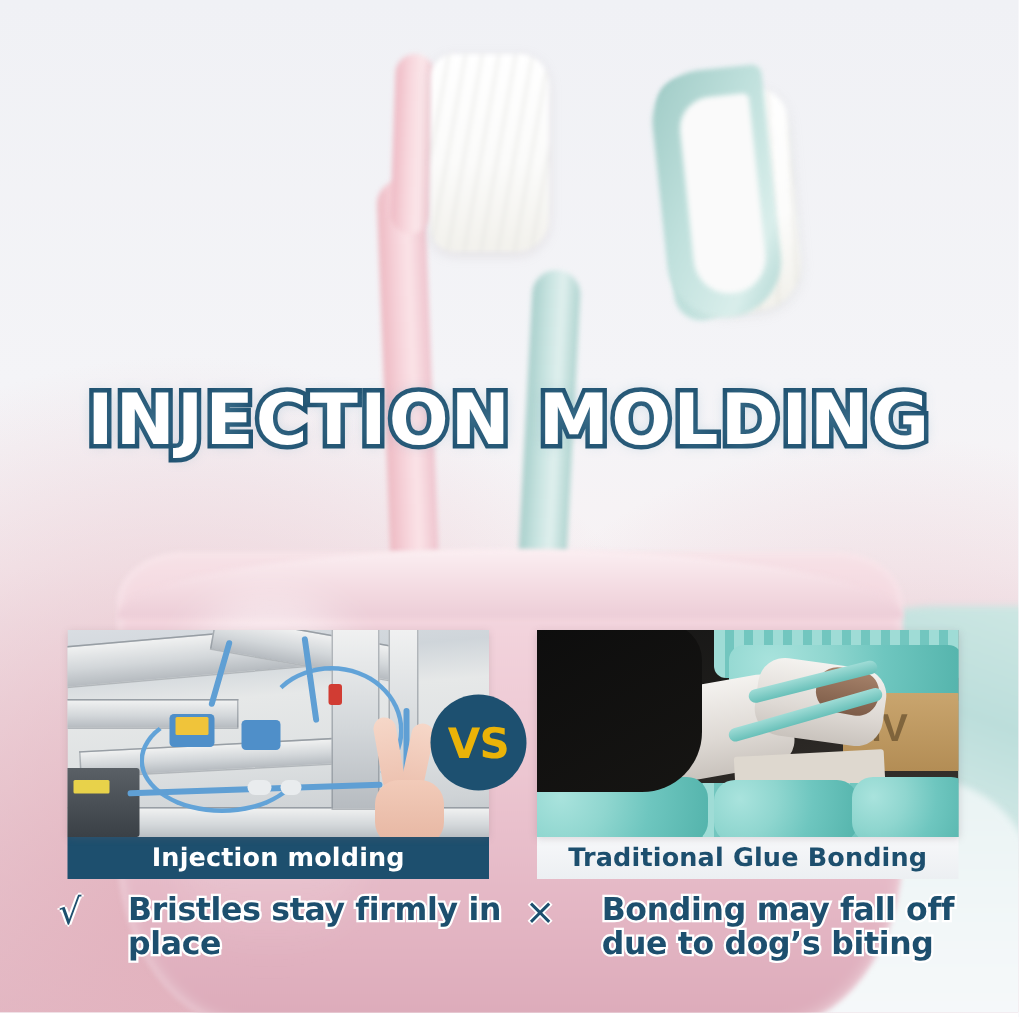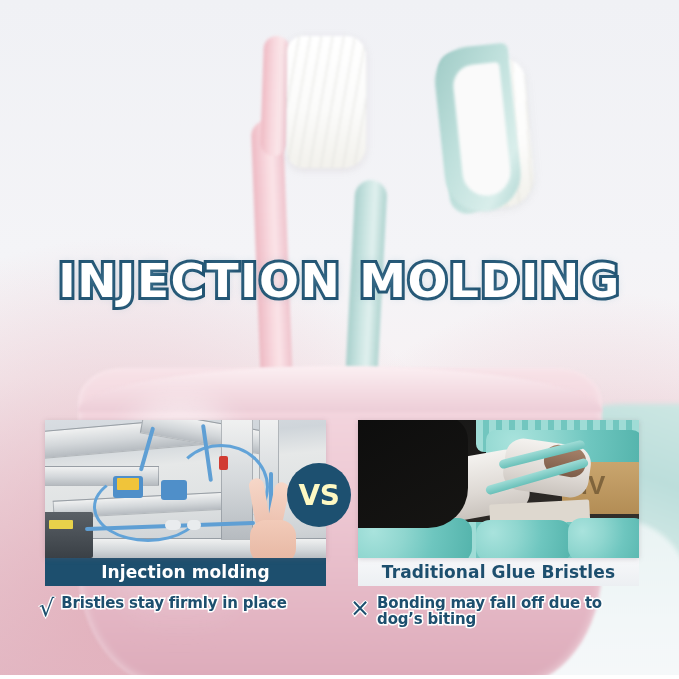--- a/index.html
+++ b/index.html
@@ -340,47 +340,48 @@
     line-height: 1.05;
     color: #1d4f6e;
     text-shadow:
       -1.5px 0 0 #fff, 1.5px 0 0 #fff, 0 -1.5px 0 #fff, 0 1.5px 0 #fff;
     flex: 0 0 auto;
     padding-top: 1px;
   }
   .caption-text {
     font-family: "DejaVu Sans", sans-serif;
     font-weight: bold;
-    font-size: 15px;
+    font-size: 21px;
     line-height: 1.08;
     color: #1d4f6e;
     -webkit-text-stroke: 3px #ffffff;
     paint-order: stroke fill;
     letter-spacing: -0.2px;
+    margin-left: 24px;
   }
 
   
   .vs-badge {
     position: absolute;
     left: 287px;
     top: 463px;
     width: 64px;
     height: 64px;
     border-radius: 50%;
     background: #1d5070;
     display: flex;
     align-items: center;
     justify-content: center;
     z-index: 8;
   }
   .vs-text {
     font-family: "DejaVu Sans", sans-serif;
     font-weight: bold;
     font-size: 28px;
-    color: #fef9c3;
+    color: #eab308;
     letter-spacing: -0.5px;
   }
 </style>
 </head>
 <body>
 
 <div id="stage">
 
   <div class="bg-base"></div>
 
@@ -471,21 +472,21 @@
         <div style="position:absolute; left:132px; top:82px; width:100px; height:34px; background:#ded8cf; border-radius:2px; transform:rotate(-3deg);"></div>
 
         <div class="teal-bristles" style="left:-6px; top:102px; width:296px; height:40px;"></div>
         <div class="teal-cluster" style="left:-6px; top:98px; width:120px; height:44px; border-radius:14px;"></div>
         <div class="teal-cluster" style="left:118px; top:100px; width:96px; height:42px; border-radius:14px;"></div>
         <div class="teal-cluster" style="left:210px; top:98px; width:80px; height:44px; border-radius:14px;"></div>
 
         <div style="position:absolute; left:-10px; top:-4px; width:120px; height:112px; background:linear-gradient(150deg,#0d0d0d 0%,#161513 100%); border-radius:0 24px 40px 0;"></div>
       </div>
 
-      <div class="label-bar light">Traditional Glue Bristles</div>
+      <div class="label-bar light">Traditional Glue Bonding</div>
 
       <div class="caption">
         <span class="mark">×</span>
         <span class="caption-text">Bonding may fall off due to dog’s biting</span>
       </div>
     </div>
   </div>
 
   <div class="vs-badge">
     <span class="vs-text">VS</span>

